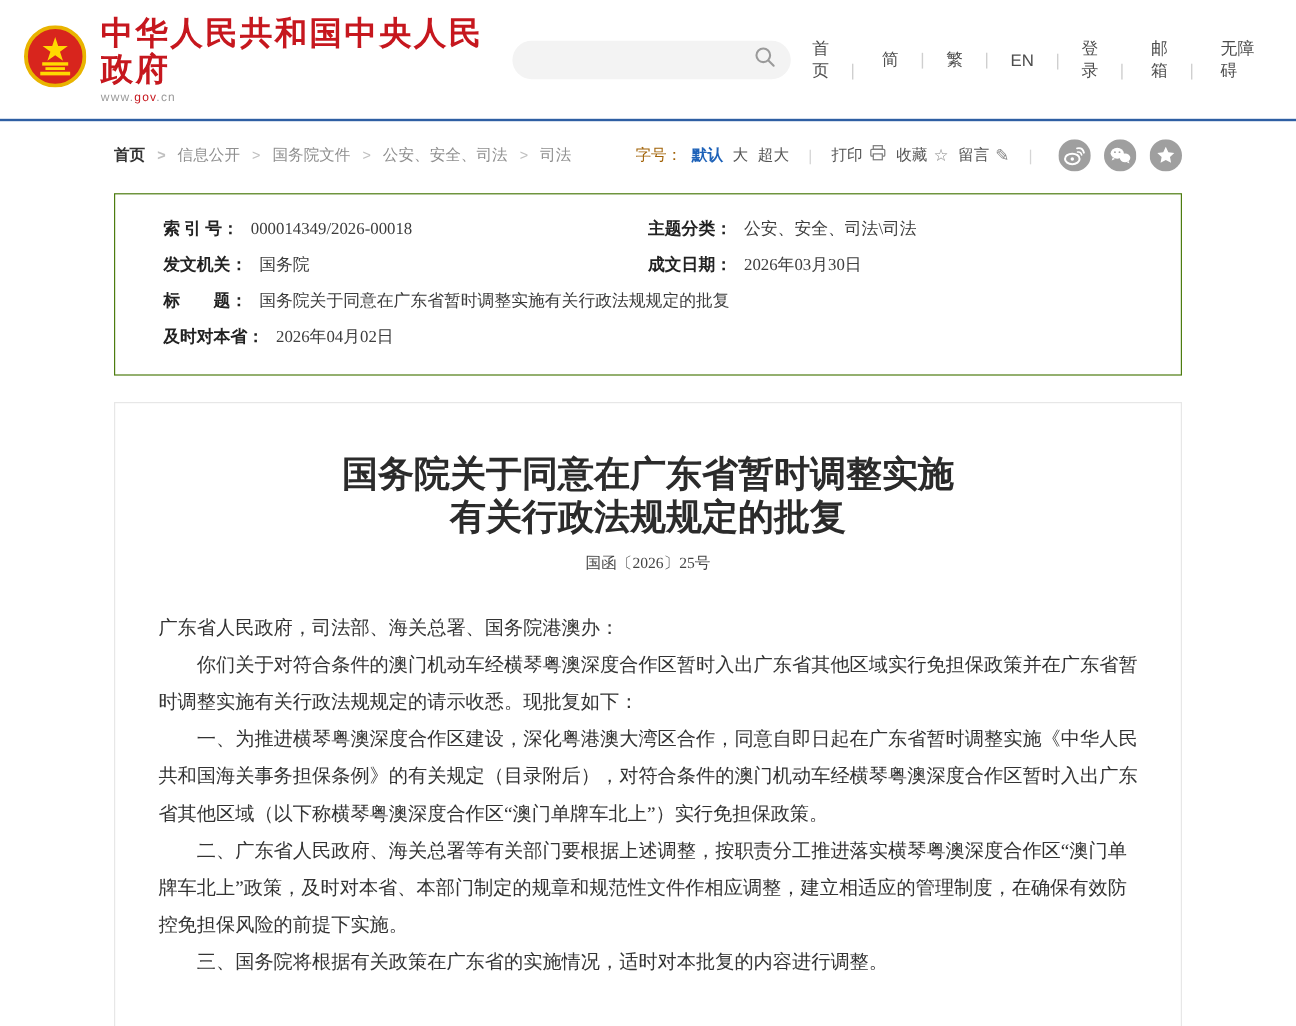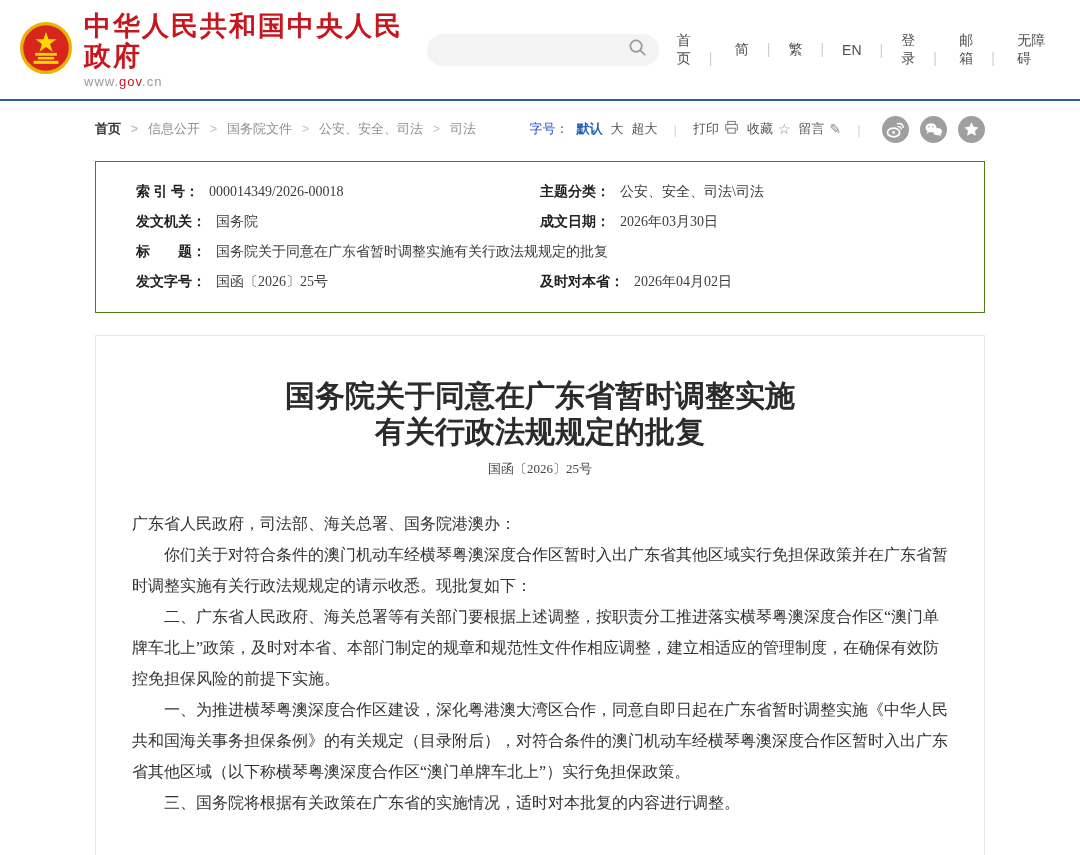--- a/index.html
+++ b/index.html
@@ -20,21 +20,21 @@
   }
   .header-inner {
     width: 1040px; margin: 0 auto;
     display: flex; align-items: center; justify-content: space-between;
   }
   .brand { display: flex; align-items: center; gap: 12px; cursor: pointer; }
   .brand-text .site-title {
     color: #c6171e; font-size: 27px; font-weight: bold; letter-spacing: 2px;
     line-height: 30px;
   }
-  .brand-text .site-url { font-size: 13px; color: #9a9a9a; margin-top: 3px; letter-spacing: 1px; }
+  .brand-text .site-url { font-size: 10px; color: #9a9a9a; margin-top: 3px; letter-spacing: 1px; }
   .site-url .gov { color: #c6171e; }
 
   .header-right { display: flex; align-items: center; gap: 18px; }
   .search-box {
     width: 220px; height: 32px; background: #f3f3f3; border-radius: 16px;
     display: flex; align-items: center; padding: 0 12px 0 16px;
   }
   .search-box input {
     flex: 1; border: none; outline: none; background: transparent;
     font-size: 14px; color: #333; font-family: inherit;
@@ -52,21 +52,21 @@
     display: flex; align-items: center; justify-content: space-between;
     font-size: 13px; height: 28px;
   }
   .breadcrumb { display: flex; align-items: center; color: #8f8f8f; }
   .breadcrumb .crumb { cursor: pointer; }
   .breadcrumb .crumb.first { color: #333; font-weight: bold; }
   .breadcrumb .crumb:not(:last-child)::after {
     content: "\003E"; color: #c0c0c0; margin: 0 10px; font-size: 12px;
   }
   .page-tools { display: flex; align-items: center; color: #6b6b6b; gap: 8px; }
-  .page-tools .fs-label { color: #1d4ed8; margin-left: 40px; }
+  .page-tools .fs-label { color: #a16207; margin-left: 40px; }
   .fs-option { cursor: pointer; color: #555; }
   .fs-option.active { color: #1e62b8; font-weight: bold; }
   .tool-sep { color: #d5d5d5; margin: 0 8px; }
   .tool-btn { display: inline-flex; align-items: center; gap: 5px; cursor: pointer; color: #555; }
   .tool-glyph { color: #8a8a8a; font-size: 14px; }
   .share-icons { display: flex; align-items: center; gap: 11px; }
   .share-icons svg { display: block; cursor: pointer; }
 
   
   .meta-box {
@@ -221,38 +221,35 @@
     <div class="meta-cell">
       <span class="meta-label">发文机关：</span><span class="meta-value">国务院</span>
     </div>
     <div class="meta-cell">
       <span class="meta-label">成文日期：</span><span class="meta-value">2026年03月30日</span>
     </div>
     <div class="meta-cell full">
       <span class="meta-label">标　　题：</span><span class="meta-value">国务院关于同意在广东省暂时调整实施有关行政法规规定的批复</span>
     </div>
     <div class="meta-cell">
-      <span class="meta-label">发文字号：</span><span class="meta-value">国函〔2026〕25号</span>
-    </div>
-    <div class="meta-cell">
       <span class="meta-label">及时对本省：</span><span class="meta-value">2026年04月02日</span>
     </div>
   </section>
 
   <article class="doc-box">
     <h1 class="doc-title">
       <span>国务院关于同意在广东省暂时调整实施</span>
       <span>有关行政法规规定的批复</span>
     </h1>
     <div class="doc-number">国函〔2026〕25号</div>
 
     <div class="doc-body">
       <p>广东省人民政府，司法部、海关总署、国务院港澳办：</p>
       <p class="indent">你们关于对符合条件的澳门机动车经横琴粤澳深度合作区暂时入出广东省其他区域实行免担保政策并在广东省暂时调整实施有关行政法规规定的请示收悉。现批复如下：</p>
+      <p class="indent">一、为推进横琴粤澳深度合作区建设，深化粤港澳大湾区合作，同意自即日起在广东省暂时调整实施《中华人民共和国海关事务担保条例》的有关规定（目录附后），对符合条件的澳门机动车经横琴粤澳深度合作区暂时入出广东省其他区域（以下称横琴粤澳深度合作区“澳门单牌车北上”）实行免担保政策。</p>
       <p class="indent">二、广东省人民政府、海关总署等有关部门要根据上述调整，按职责分工推进落实横琴粤澳深度合作区“澳门单牌车北上”政策，及时对本省、本部门制定的规章和规范性文件作相应调整，建立相适应的管理制度，在确保有效防控免担保风险的前提下实施。</p>
-      <p class="indent">一、为推进横琴粤澳深度合作区建设，深化粤港澳大湾区合作，同意自即日起在广东省暂时调整实施《中华人民共和国海关事务担保条例》的有关规定（目录附后），对符合条件的澳门机动车经横琴粤澳深度合作区暂时入出广东省其他区域（以下称横琴粤澳深度合作区“澳门单牌车北上”）实行免担保政策。</p>
       <p class="indent">三、国务院将根据有关政策在广东省的实施情况，适时对本批复的内容进行调整。</p>
       <p class="indent attachment-line">附件：国务院决定在广东省暂时调整实施的有关行政法规规定目录</p>
 
     </div>
   </article>
 
 </div>
 
 </body></html>

